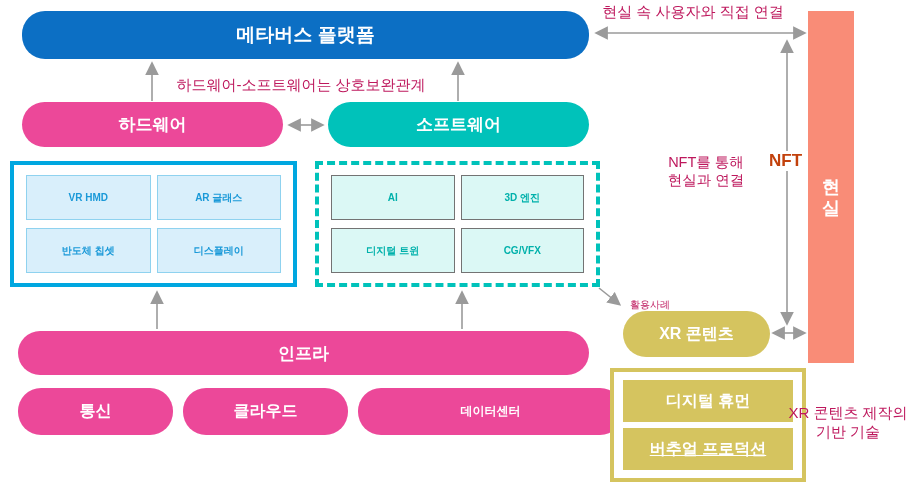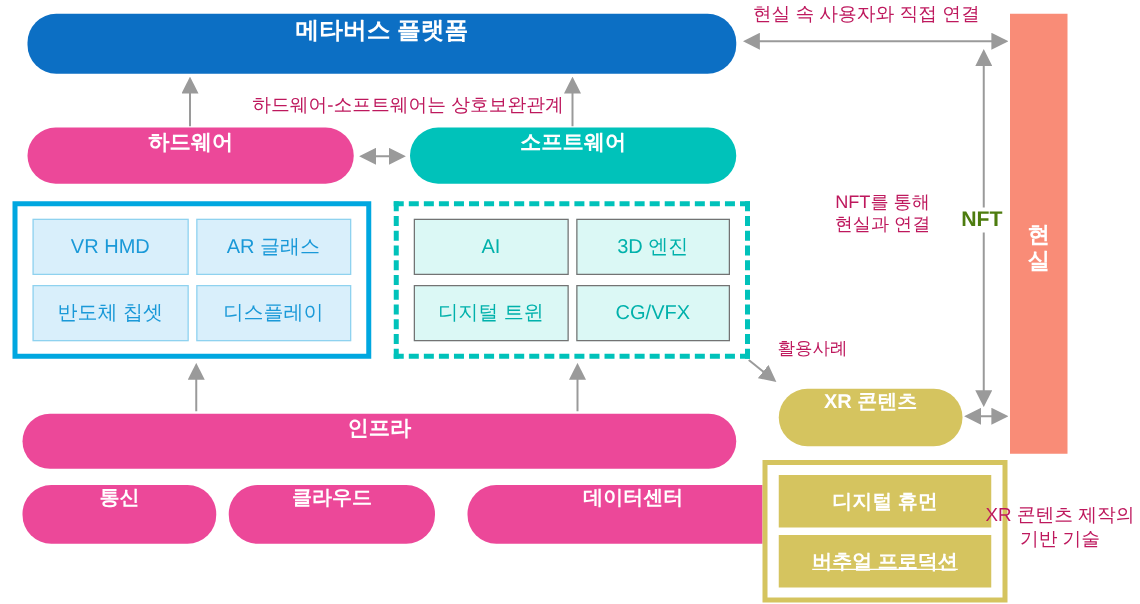--- a/index.html
+++ b/index.html
@@ -2,58 +2,58 @@
 <html><head>
 <meta charset="utf-8">
 <style>
   html,body{margin:0;padding:0;background:#ffffff;}
   #stage{
     position:relative;width:912px;height:483px;background:#ffffff;overflow:hidden;
     font-family:"Liberation Sans","DejaVu Sans",sans-serif;
   }
   .abs{position:absolute;box-sizing:border-box;}
   .bar{
-    display:flex;justify-content:center;
+    display:flex;align-items:center;justify-content:center;
     color:#ffffff;font-weight:bold;z-index:2;border-radius:23px;
   }
   .platform{background:#0c6fc4;font-size:19px;}
   .blue{background:#ec4899;font-size:17px;}
   .teal{background:#00c2ba;font-size:17px;}
   .olive{background:#d5c45f;font-size:16px;}
   .group{background:#ffffff;z-index:2;}
   .group.hw{border:4px solid #00a7e0;}
   .group.sw{border:4px dashed #00c2ba;}
   .group.xr{border:4px solid #d5c45f;}
   .cellgrid{
     position:absolute;inset:0;display:grid;
     grid-template-columns:1fr 1fr;grid-template-rows:1fr 1fr;
     gap:8px 6px;padding:10px 12px;
   }
   .cell{
     display:flex;align-items:center;justify-content:center;
-    font-size:16px;font-weight:normal;
+    font-size:10px;font-weight:bold;
   }
   .cell.hw{background:#d9effb;border:1px solid #8fd2ef;color:#1a99d8;}
   .cell.sw{background:#dbf8f5;border:1px solid #737373;color:#00b1ab;}
   .note{
     position:absolute;color:#be185d;font-size:15px;line-height:18px;
     text-align:center;z-index:6;
   }
   .reality{
     background:#f98c77;display:flex;align-items:center;justify-content:center;
     z-index:2;
   }
   .reality-label{
     writing-mode:vertical-rl;text-orientation:upright;
     color:#ffffff;font-weight:bold;font-size:18px;letter-spacing:3px;
   }
   .nft-label{
-    position:absolute;left:766px;top:166px;z-index:7;
+    position:absolute;left:766px;top:151px;z-index:7;
     background:#ffffff;padding:0 3px;
-    color:#4d7c0f;font-weight:bold;font-size:17px;
+    color:#c2410c;font-weight:bold;font-size:17px;
   }
   #arrows{position:absolute;left:0;top:0;z-index:5;pointer-events:none;}
   .ybox{
     display:flex;align-items:center;justify-content:center;
     color:#ffffff;font-weight:bold;font-size:16px;background:#d5c45f;
   }
 </style>
 </head>
 <body>
 
@@ -73,21 +73,21 @@
     <line x1="597" y1="33" x2="804" y2="33" stroke="#9a9a9a" stroke-width="1.6" marker-start="url(#ah)" marker-end="url(#ah)"></line>
     <line x1="787" y1="42" x2="787" y2="323" stroke="#9a9a9a" stroke-width="1.6" marker-start="url(#ah)" marker-end="url(#ah)"></line>
     <line x1="599" y1="288" x2="619" y2="304" stroke="#9a9a9a" stroke-width="1.6" marker-end="url(#ah)"></line>
     <line x1="774" y1="333" x2="804" y2="333" stroke="#9a9a9a" stroke-width="1.6" marker-start="url(#ah)" marker-end="url(#ah)"></line>
   </svg>
 
   <div class="abs bar platform" style="left:22px;top:11px;width:567px;height:48px;">
     <span>메타버스 플랫폼</span>
   </div>
 
-  <div class="note" style="left:151px;top:76px;width:300px;text-align:right;">하드웨어-소프트웨어는 상호보완관계</div>
+  <div class="note" style="left:151px;top:76px;width:300px;">하드웨어-소프트웨어는 상호보완관계</div>
 
   <div class="abs bar blue" style="left:22px;top:102px;width:261px;height:45px;">
     <span>하드웨어</span>
   </div>
   <div class="abs bar teal" style="left:328px;top:102px;width:261px;height:45px;">
     <span>소프트웨어</span>
   </div>
 
   <div class="abs group hw" style="left:10px;top:161px;width:287px;height:126px;">
     <div class="cellgrid">
@@ -105,35 +105,35 @@
       <div class="cell sw">디지털 트윈</div>
       <div class="cell sw">CG/VFX</div>
     </div>
   </div>
 
   <div class="abs bar blue" style="left:18px;top:388px;width:155px;height:47px;font-size:16px;">통신</div>
   <div class="abs bar blue" style="left:18px;top:331px;width:571px;height:44px;">
     <span>인프라</span>
   </div>
   <div class="abs bar blue" style="left:183px;top:388px;width:165px;height:47px;font-size:16px;">클라우드</div>
-  <div class="abs bar blue" style="left:358px;top:388px;width:265px;height:47px;font-size:16px;margin-left:16px;">데이터센터</div>
+  <div class="abs bar blue" style="left:358px;top:388px;width:265px;height:47px;font-size:12px;">데이터센터</div>
 
   <div class="abs reality" style="left:808px;top:11px;width:46px;height:352px;">
     <span class="reality-label">현실</span>
   </div>
 
   <div class="note" style="left:593px;top:3px;width:200px;">현실 속 사용자와 직접 연결</div>
 
   <div class="note" style="left:656px;top:153px;width:100px;font-size:14.5px;">
     <div>NFT를 통해</div>
     <div>현실과 연결</div>
   </div>
   <div class="nft-label">NFT</div>
 
-  <div class="note" style="left:600px;top:269px;width:100px;font-size:14px;">활용사례</div>
+  <div class="note" style="left:600px;top:296px;width:100px;font-size:10px;">활용사례</div>
   <div class="abs bar olive" style="left:623px;top:311px;width:147px;height:46px;">XR 콘텐츠</div>
 
   <div class="abs group xr" style="left:610px;top:368px;width:196px;height:114px;">
     <div style="position:absolute;inset:0;display:flex;flex-direction:column;gap:6px;padding:8px 9px;">
       <div class="ybox" style="flex:1;">디지털 휴먼</div>
       <div class="ybox" style="flex:1;text-decoration:underline;">버추얼 프로덕션</div>
     </div>
   </div>
 
   <div class="note" style="left:778px;top:403px;width:140px;line-height:19px;">

